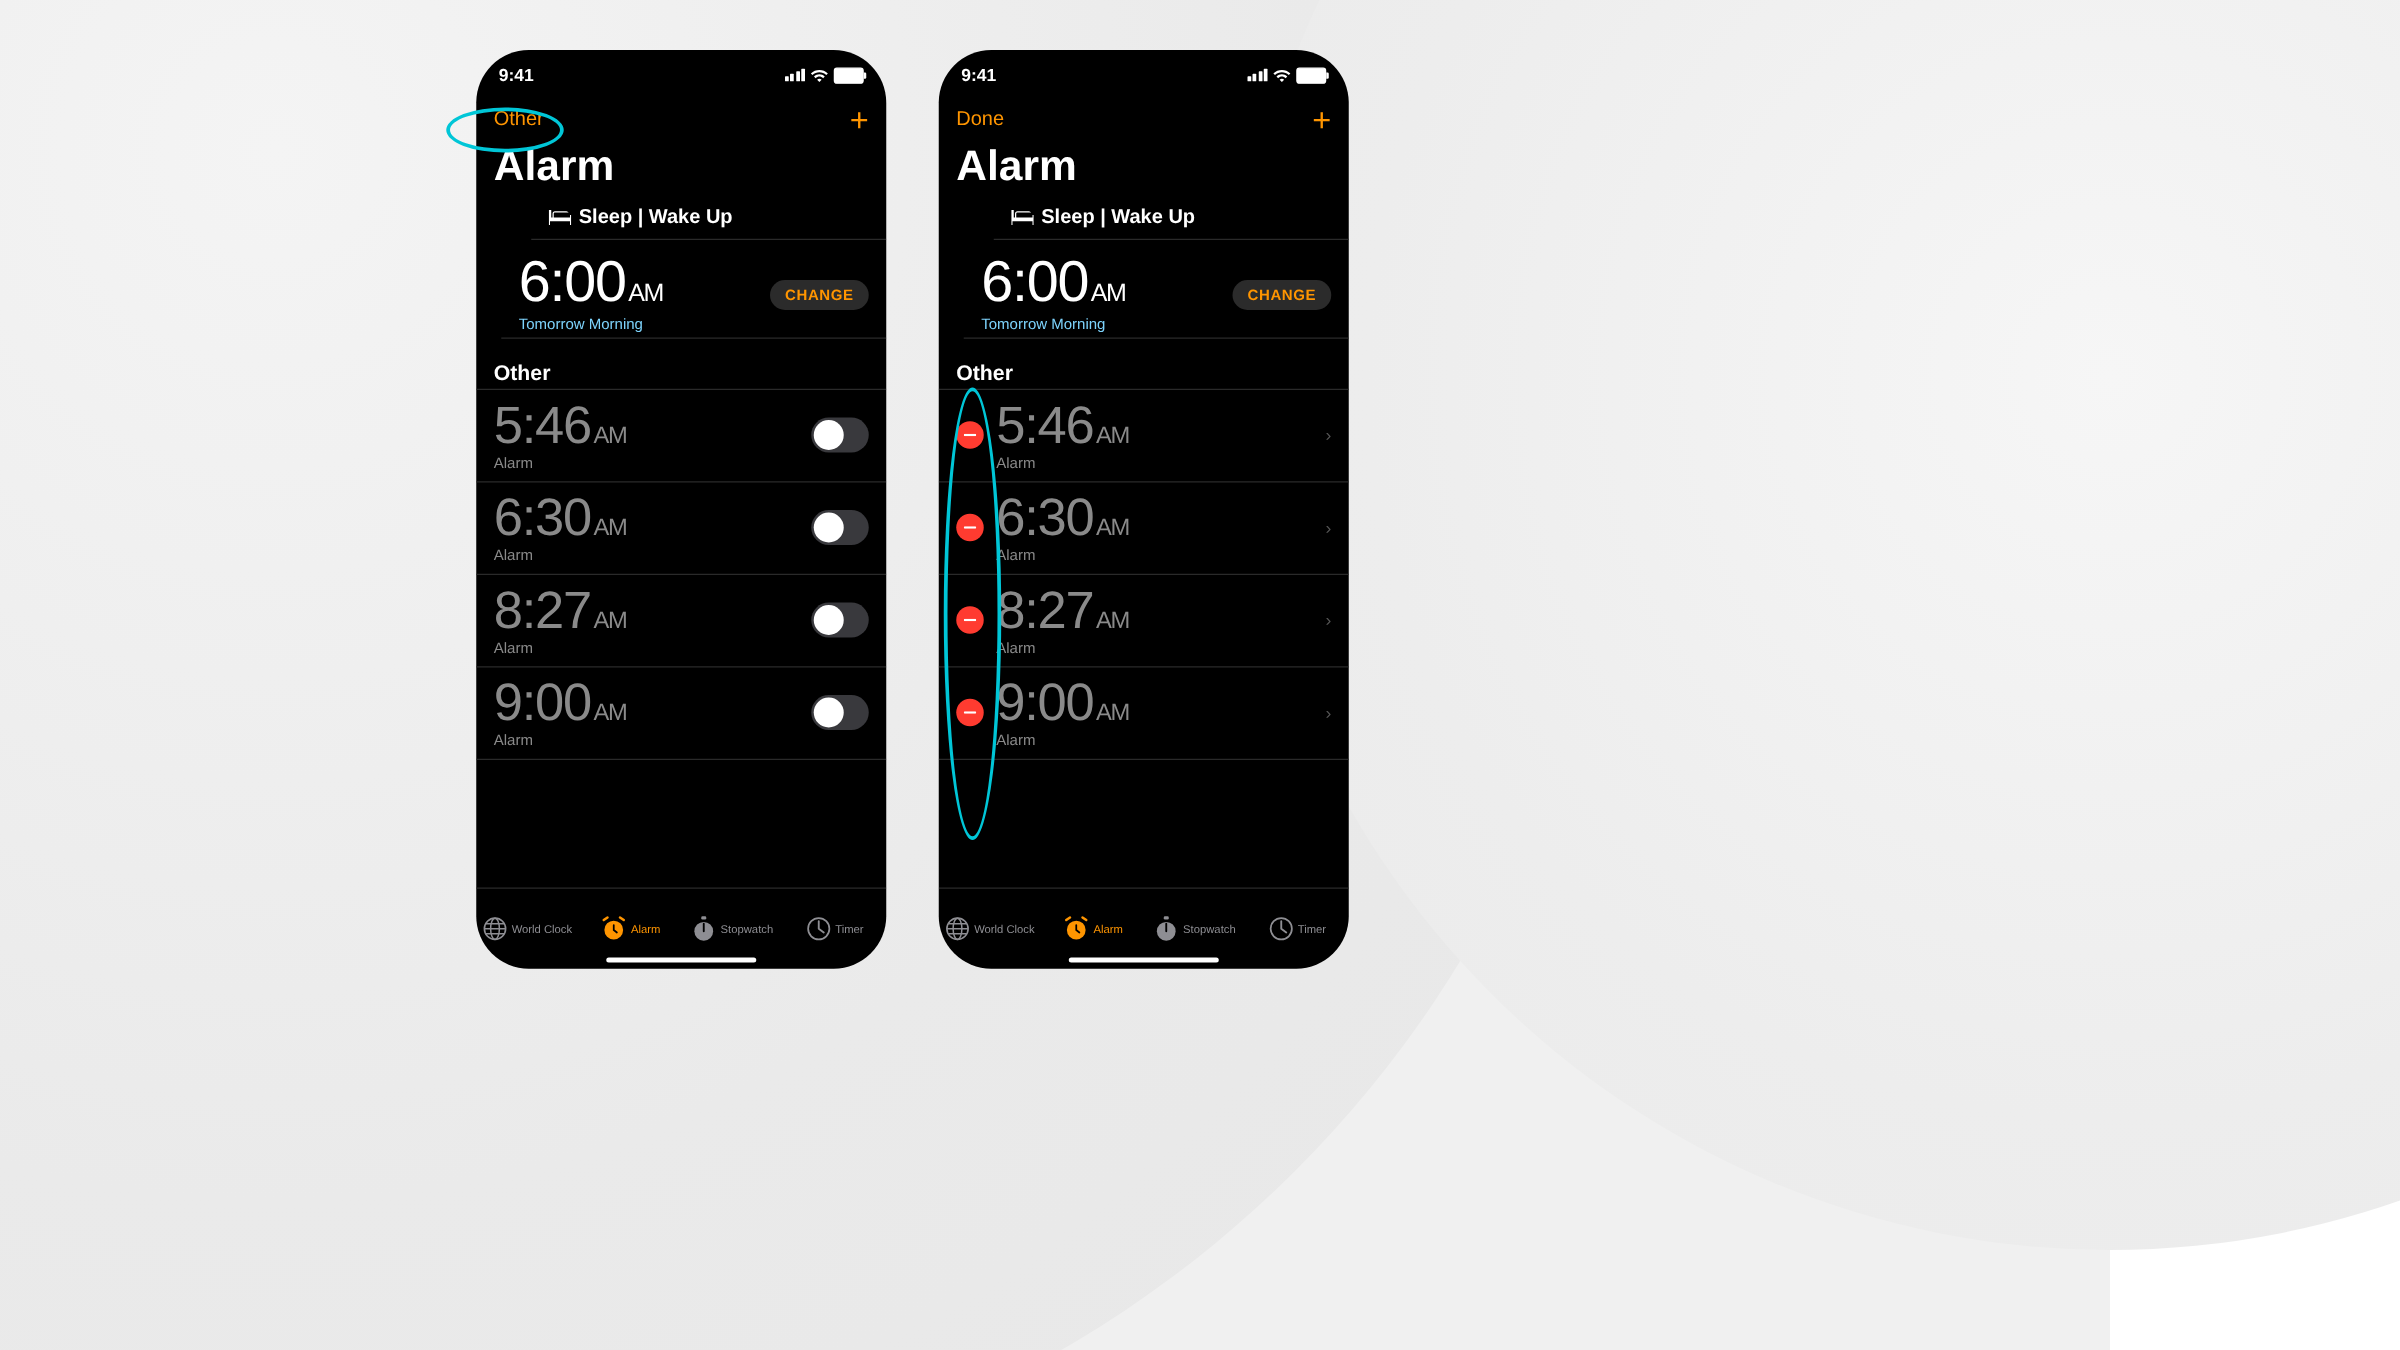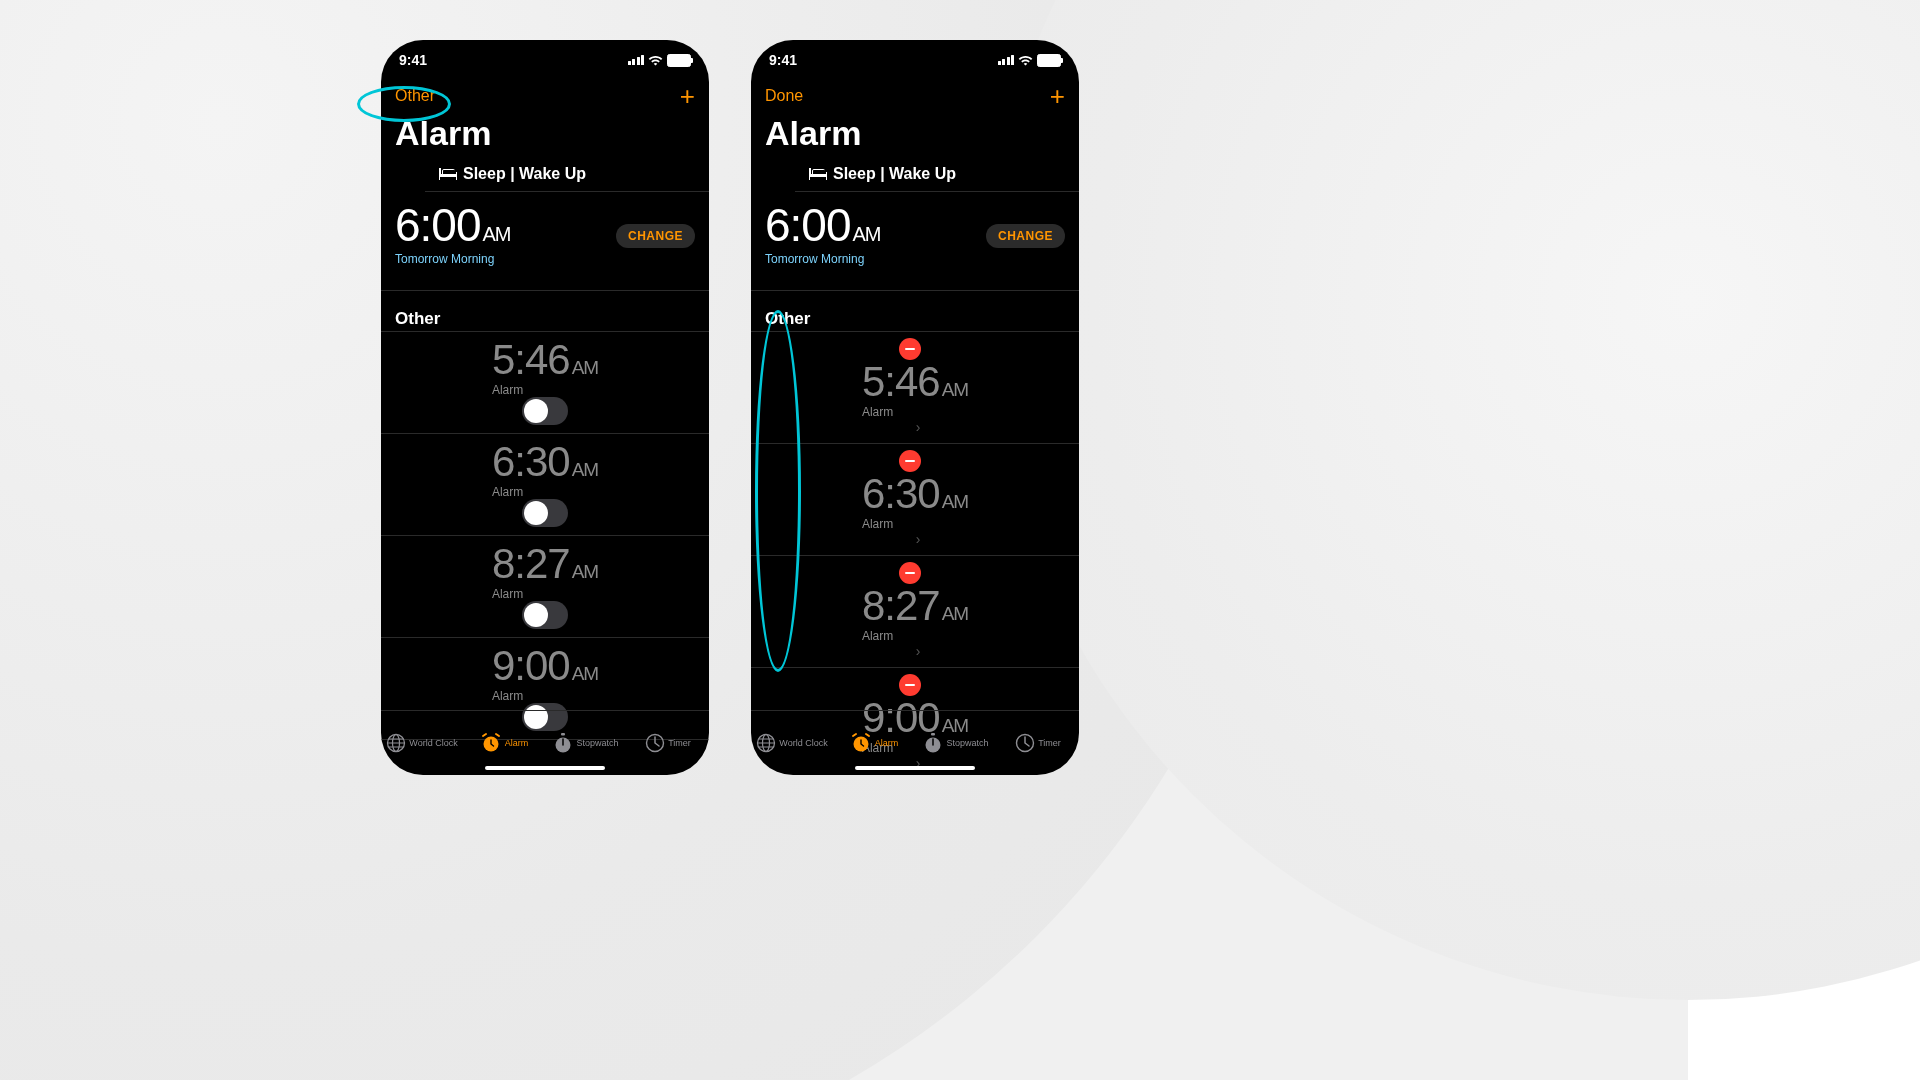--- a/index.html
+++ b/index.html
@@ -29,32 +29,32 @@
   .plus{color:#ff9500;font-size:26px;font-weight:300;line-height:1;}
 
   
   .title{font-size:34px;font-weight:700;padding:2px 14px 6px;}
 
   
   .sec-head{display:flex;align-items:center;gap:6px;padding:6px 14px 8px;font-size:16px;font-weight:600;border-bottom:0.5px solid #2a2a2a;margin-left:44px;}
   .bed-icon svg{display:block;}
 
   
-  .wake-row{padding:10px 14px 24px;border-bottom:0.5px solid #2a2a2a;}
+  .wake-row{padding:10px 14px 4px;border-bottom:0.5px solid #2a2a2a;margin-left:20px;}
   .wake-top{display:flex;align-items:flex-end;justify-content:space-between;}
   .wake-time{font-size:46px;font-weight:300;letter-spacing:-1px;line-height:1;}
   .wake-time small{font-size:20px;font-weight:400;margin-left:2px;}
   .pill{background:#2b2b2b;color:#ff9500;font-size:12px;font-weight:700;letter-spacing:.5px;border-radius:14px;padding:5px 12px;}
   .wake-sub{font-size:12px;color:#7dd3fc;margin-top:4px;}
 
   
   .other-head{padding:18px 14px 2px;font-size:17px;font-weight:700;border-bottom:0.5px solid #2a2a2a;}
 
   
-  .alarm-row{display:flex;align-items:center;padding:6px 14px 8px;border-bottom:0.5px solid #2a2a2a;flex-direction:column;}
+  .alarm-row{display:flex;align-items:center;padding:6px 14px 8px;border-bottom:0.5px solid #2a2a2a;}
   .del-btn{width:22px;height:22px;border-radius:50%;background:#ff3b30;color:#fff;display:flex;align-items:center;justify-content:center;margin-right:10px;flex:none;}
   .del-btn svg{display:block;}
   .alarm-main{flex:1;}
   .alarm-time{font-size:42px;font-weight:300;color:#8a8a8a;letter-spacing:-1px;line-height:1.05;}
   .alarm-time small{font-size:19px;font-weight:400;margin-left:2px;}
   .alarm-sub{font-size:12px;color:#8a8a8a;margin-top:1px;}
   .toggle{width:46px;height:28px;border-radius:14px;background:#39393d;position:relative;flex:none;}
   .toggle .knob{position:absolute;width:24px;height:24px;border-radius:50%;background:#fff;top:2px;left:2px;}
   .chev{color:#555;font-size:14px;flex:none;margin-left:6px;}
 

